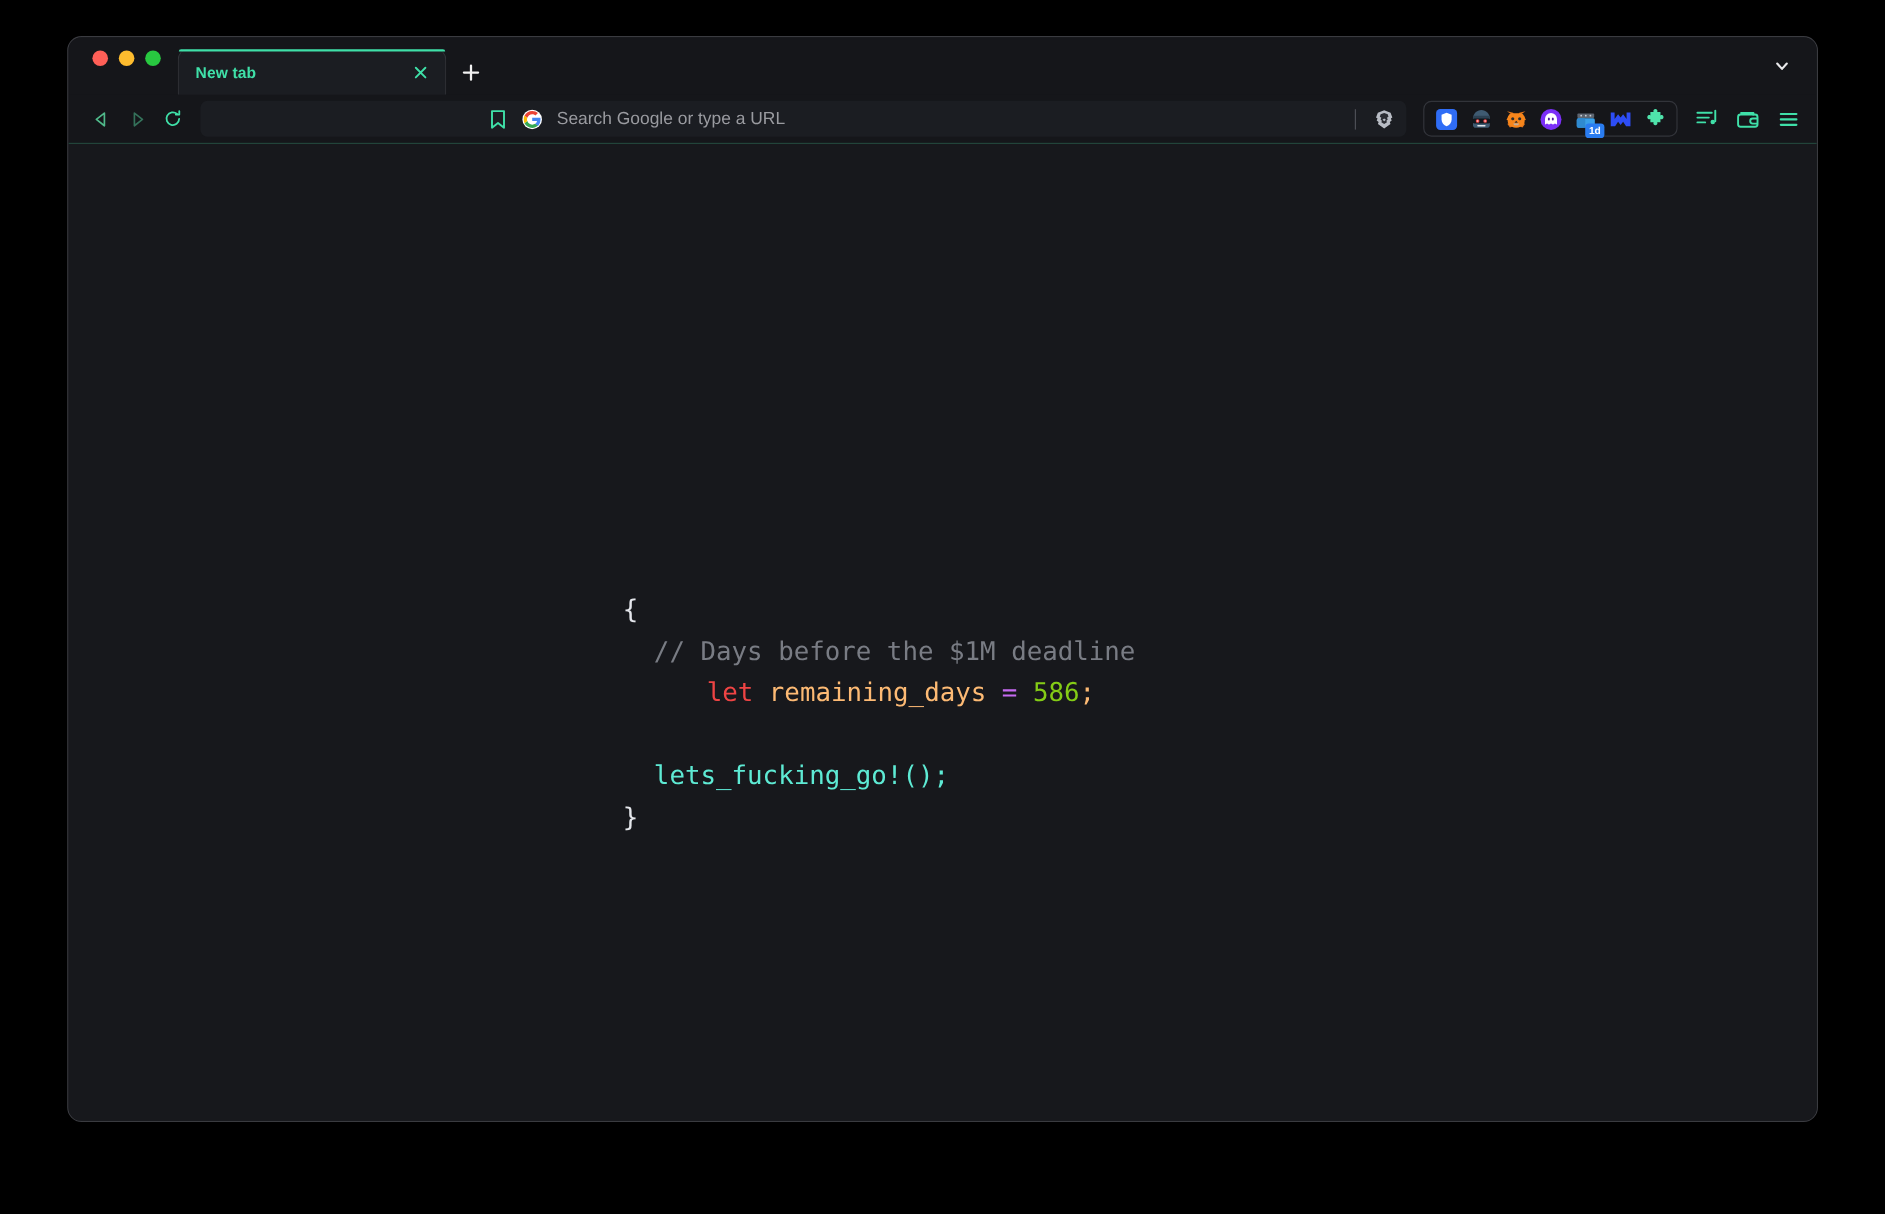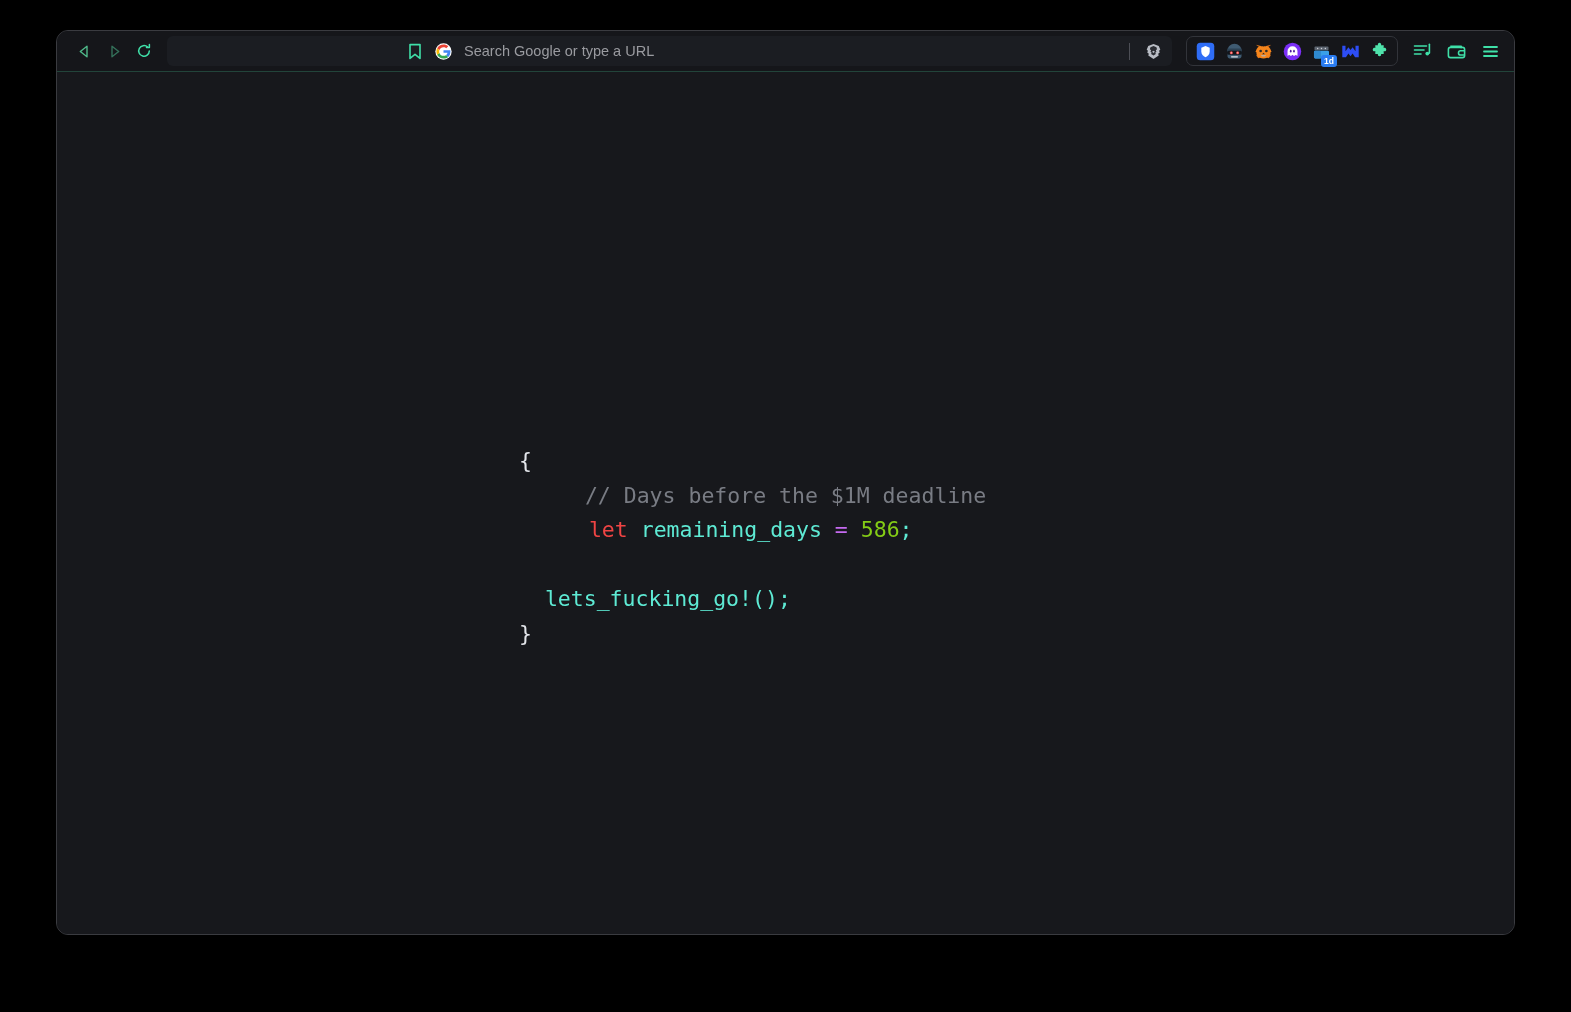--- a/index.html
+++ b/index.html
@@ -234,33 +234,63 @@
   #code-block{
     position:absolute;
     left:462px;
     top:372px;
     font-family:"DejaVu Sans Mono", monospace;
     font-size:21.5px;
     line-height:34.5px;
     white-space:pre;
   }
   .c-punct { color:#e4e6eb; }
-  .c-comment{ color:#797c84;margin-left:40px; }
+  .c-comment{ color:#797c84; }
   .c-keyword{ color:#ef4444;margin-left:44px; }
-  .c-ident  { color:#5eead4; }
+  .c-ident  { color:#fdba74; }
   .c-op     { color:#c56af0; }
   .c-number { color:#84cc16; }
   .c-fn     { color:#5eead4; }
   .code-line{ min-height:34.5px; }
 </style>
 </head>
 <body>
 
 <div id="browser-window">
 
+  <div id="tab-strip">
+
+    <div id="traffic-lights">
+      <span class="light close"></span>
+      <span class="light minimize"></span>
+      <span class="light maximize"></span>
+    </div>
+
+    <div id="tab-list">
+      <div class="tab">
+        <span class="tab-title">New tab</span>
+        <span class="tab-close">
+          <svg width="13" height="13" viewBox="0 0 13 13" fill="none" stroke="currentColor" stroke-width="1.6" stroke-linecap="round">
+            <path d="M2.5 2.5 L10.5 10.5 M10.5 2.5 L2.5 10.5"></path>
+          </svg>
+        </span>
+      </div>
+      <div id="new-tab-button">
+        <svg width="15" height="15" viewBox="0 0 15 15" fill="none" stroke="currentColor" stroke-width="1.9" stroke-linecap="round">
+          <path d="M7.5 1.6 V13.4 M1.6 7.5 H13.4"></path>
+        </svg>
+      </div>
+    </div>
+
+    <div id="tabstrip-chevron">
+      <svg width="14" height="14" viewBox="0 0 14 14" fill="none" stroke="currentColor" stroke-width="1.8" stroke-linecap="round" stroke-linejoin="round">
+        <path d="M3 5 L7 9.4 L11 5"></path>
+      </svg>
+    </div>
+  </div>
 
   <div id="toolbar">
 
     <div class="nav-btn" id="nav-back">
       <svg width="15" height="15" viewBox="0 0 15 15" fill="none" stroke="currentColor" stroke-width="1.4" stroke-linejoin="round">
         <path d="M10 2.2 L3.3 7.5 L10 12.8 Z"></path>
       </svg>
     </div>
     <div class="nav-btn" id="nav-forward">
       <svg width="15" height="15" viewBox="0 0 15 15" fill="none" stroke="currentColor" stroke-width="1.4" stroke-linejoin="round">

